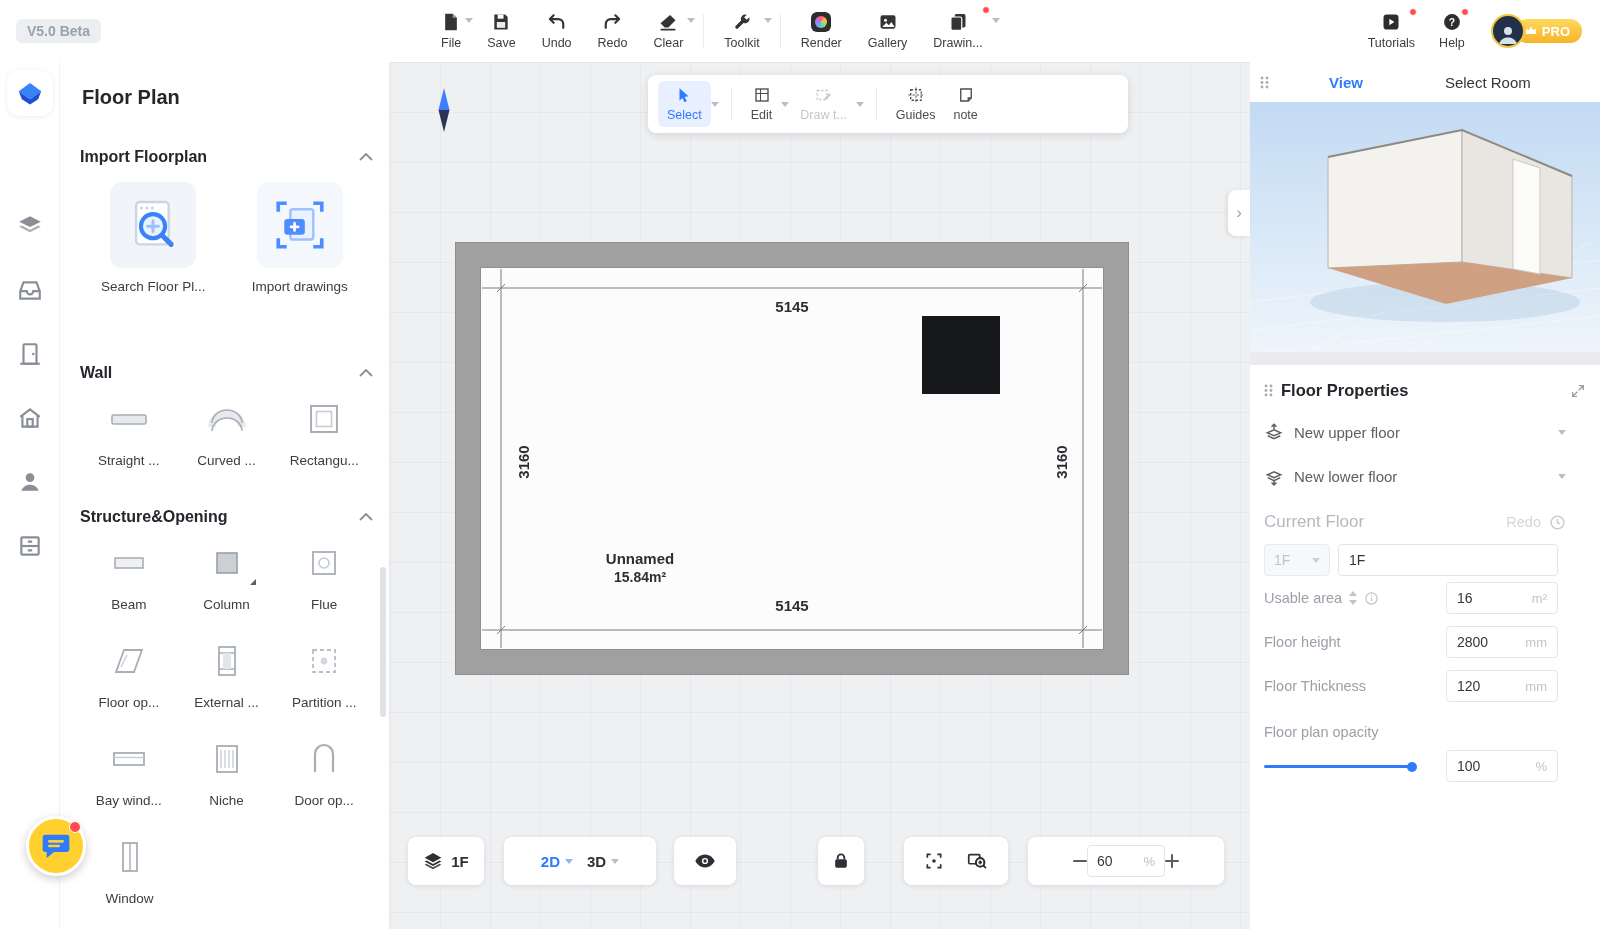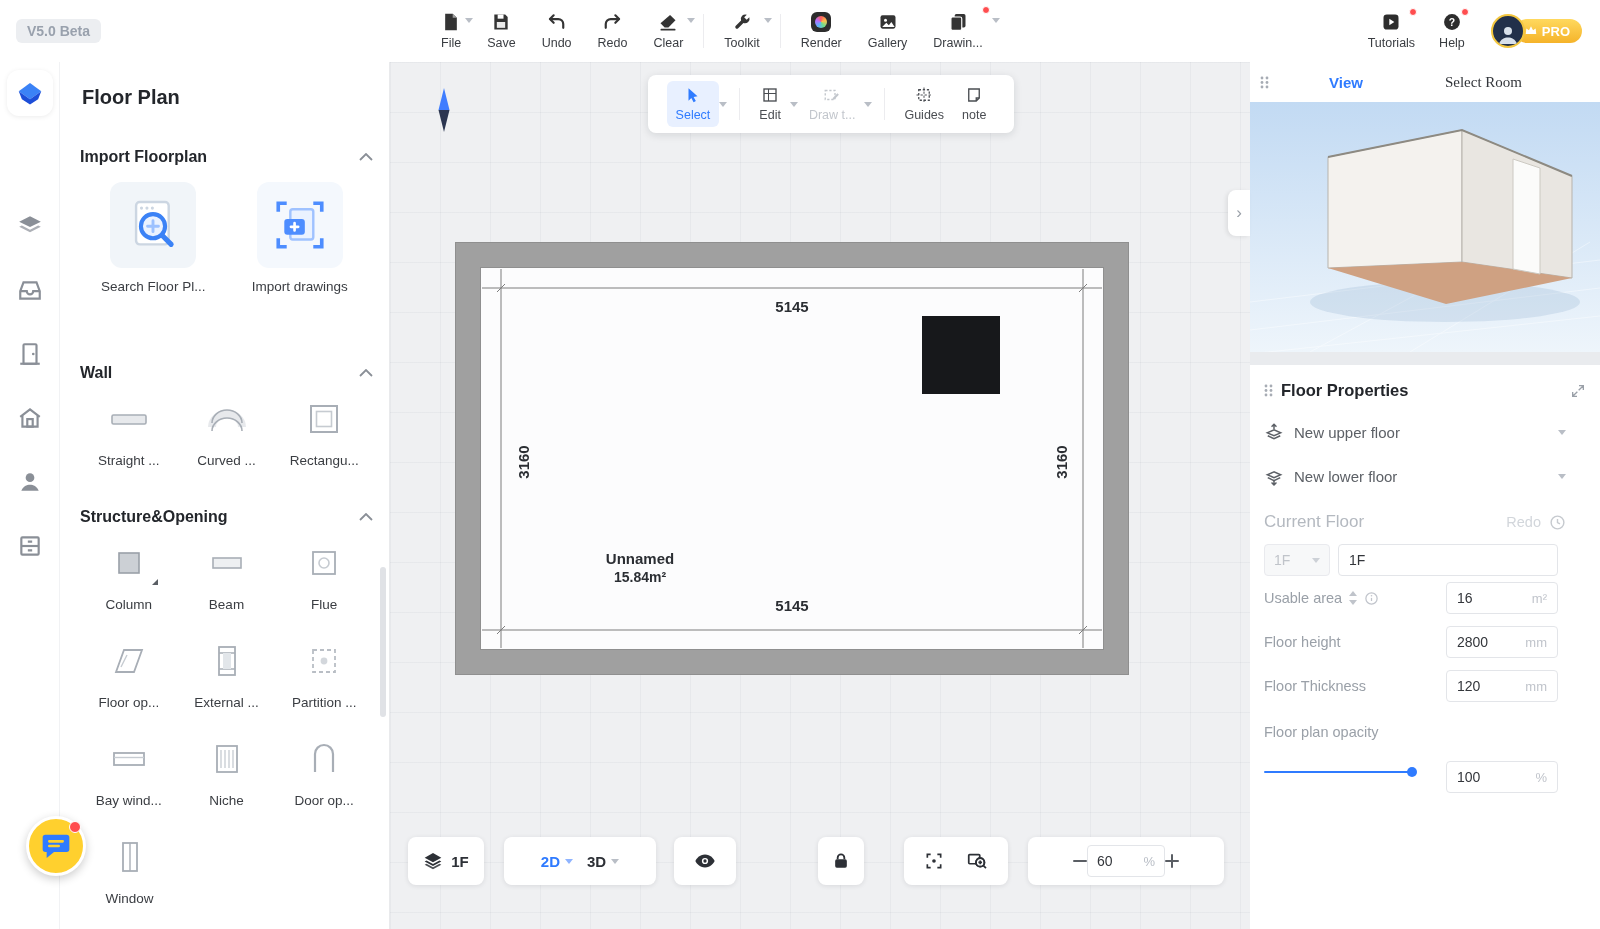--- a/index.html
+++ b/index.html
@@ -49,21 +49,21 @@
 
   .chat-fab { position:absolute; left:26px; top:816px; width:60px; height:60px; border-radius:50%; background:#ffd02e; border:3px solid #fff; box-shadow:0 3px 10px rgba(0,0,0,.20); display:flex; align-items:center; justify-content:center; z-index:45; cursor:pointer; }
   .chat-fab .badge-dot { right:2px; top:2px; width:12px; height:12px; }
 
   
   .canvas { position:absolute; left:390px; top:62px; width:860px; bottom:0; background-color:#eff0f2;
     background-image:linear-gradient(rgba(70,80,100,.05) 1px,transparent 1px),linear-gradient(90deg,rgba(70,80,100,.05) 1px,transparent 1px);
     background-size:50px 50px; z-index:5; }
   .compass { position:absolute; left:46px; top:26px; }
 
-  .ctoolbar { position:absolute; left:258px; top:13px; width:366px; height:58px; background:#fff; border-radius:8px; box-shadow:0 2px 8px rgba(20,24,34,.12); display:flex; align-items:center; padding:0 10px; z-index:10;justify-content:center; }
+  .ctoolbar { position:absolute; left:258px; top:13px; width:480px; height:58px; background:#fff; border-radius:8px; box-shadow:0 2px 8px rgba(20,24,34,.12); display:flex; align-items:center; padding:0 10px; z-index:10; }
   .ct-item { display:flex; flex-direction:column; align-items:center; gap:4px; font-size:12.5px; color:#4a4d52; padding:5px 9px; border-radius:6px; cursor:pointer; white-space:nowrap; }
   .ct-item.active { background:#e8f0ff; color:#2f7bff; }
   .ct-item.disabled { color:#c2c6cc; }
   .ct-caret { margin:0 2px 0 0; cursor:pointer; }
   .ct-sep { width:1px; height:32px; background:#ececef; margin:0 10px; }
 
   .plan { position:absolute; left:65px; top:180px; width:674px; height:433px; background:#a0a0a0; box-shadow:0 0 0 1px #8f8f8f inset; cursor:crosshair; }
   .plan-inner { position:absolute; inset:25px; background:#fcfcfd; border:1px solid #8f8f8f; }
   .plan-dims { position:absolute; left:0; top:0; }
   .dim { position:absolute; font-size:15px; font-weight:700; color:#2b2e33; }
@@ -98,21 +98,21 @@
 
   .panel-toggle { position:absolute; left:1228px; top:190px; width:22px; height:46px; background:#fff; border-radius:8px 0 0 8px; box-shadow:-2px 1px 4px rgba(0,0,0,.08); z-index:25; display:flex; align-items:center; justify-content:center; color:#9aa0a8; font-size:17px; cursor:pointer; }
 
   
   .right-panel { position:absolute; left:1250px; top:62px; width:350px; bottom:0; z-index:20; }
   .rp-top { position:absolute; top:0; left:0; right:0; height:290px; background:#fff; }
   .rp-tabs { height:40px; display:flex; align-items:center; background:#fff; }
   .rp-handle { margin-left:10px; cursor:grab; }
   .tab { font-size:15px; cursor:pointer; }
   .tab-view { margin-left:60px; color:#2f7bff; font-weight:700; }
-  .tab-room { margin-left:82px; color:#33363b;font-family:Liberation Serif, serif; }
+  .tab-room { margin-left:82px; color:#33363b; }
   .rp-preview { position:absolute; top:40px; left:0; right:0; bottom:0; overflow:hidden; }
 
   .rp-props { position:absolute; top:303px; left:0; right:0; bottom:0; background:#fff; padding:0 0 0 14px; }
   .props-head { display:flex; align-items:center; gap:8px; padding:16px 14px 10px 0; }
   .props-title { font-size:16.5px; font-weight:700; color:#23262b; }
   .expand-ic { margin-left:auto; cursor:pointer; }
   .floor-row { display:flex; align-items:center; gap:10px; height:44px; padding-right:34px; color:#5c6066; font-size:15px; cursor:pointer; }
   .floor-row .caret { margin-left:auto; }
   .current-row { display:flex; align-items:center; height:40px; padding-right:34px; margin-top:4px; }
   .cur-lbl { color:#b4b9c0; font-size:17px; }
@@ -377,33 +377,33 @@
       <div class="sec-head">
         <span>Structure&amp;Opening</span>
         <svg width="14" height="8" viewBox="0 0 14 8" fill="none" stroke="#8a8f97" stroke-width="1.8">
             <path d="M1 7 7 1l6 6"></path>
           </svg>
       </div>
       <div class="tri-row">
         <div class="t-col">
           <span class="t-ic">
             <svg width="44" height="44" viewBox="0 0 44 44">
+                <rect x="8" y="17" width="28" height="10" fill="#eef0f2" stroke="#a8aeb6" stroke-width="1.6"></rect>
+              </svg>
+          </span>
+          <span class="tool-lbl">Beam</span>
+        </div>
+        <div class="t-col">
+          <span class="t-ic">
+            <svg width="44" height="44" viewBox="0 0 44 44">
                 <rect x="12" y="12" width="20" height="20" fill="#ccd0d5" stroke="#9aa0a8" stroke-width="1.6"></rect>
               </svg>
             <span class="corner-caret"></span>
           </span>
           <span class="tool-lbl">Column</span>
-        </div>
-        <div class="t-col">
-          <span class="t-ic">
-            <svg width="44" height="44" viewBox="0 0 44 44">
-                <rect x="8" y="17" width="28" height="10" fill="#eef0f2" stroke="#a8aeb6" stroke-width="1.6"></rect>
-              </svg>
-          </span>
-          <span class="tool-lbl">Beam</span>
         </div>
         <div class="t-col">
           <span class="t-ic">
             <svg width="44" height="44" viewBox="0 0 44 44" fill="none">
                 <rect x="11" y="11" width="22" height="22" stroke="#a8aeb6" stroke-width="1.8"></rect>
                 <circle cx="22" cy="22" r="5" stroke="#c6cbd1" stroke-width="1.6"></circle>
               </svg>
           </span>
           <span class="tool-lbl">Flue</span>
         </div>
@@ -751,21 +751,21 @@
           <span class="val-unit">mm</span>
         </span>
       </div>
 
       <div class="opacity-lbl">Floor plan opacity</div>
       <div class="slider-row">
         <div class="slider">
           <div class="slider-track"></div>
           <div class="slider-thumb"></div>
         </div>
-        <span class="val-box" style="margin-left:auto;margin-top:11px;">
+        <span class="val-box" style="margin-left:auto;">
           <input value="100" style="">
           <span class="val-unit">%</span>
         </span>
       </div>
     </div>
   </aside>
 
 </div>
 
 </body></html>

